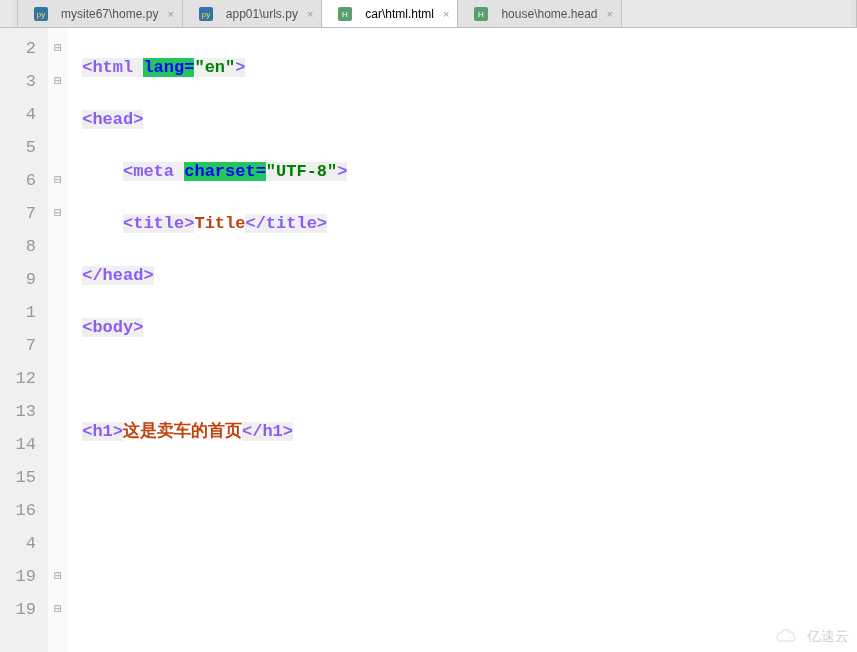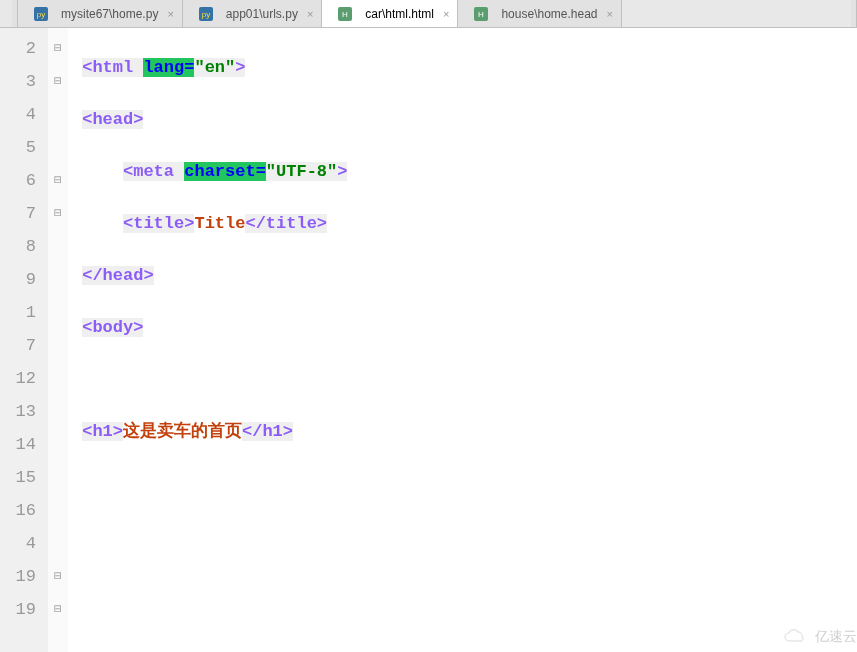--- a/index.html
+++ b/index.html
@@ -91,21 +91,21 @@
     height: 33px;
     line-height: 33px;
     padding-left: 4px;
   }
   .tag { color: #8b5cf6; font-weight: bold; background:#efefef;}
   .attr { color: #0000ff; font-weight: bold; background:#22c55e;}
   .attv { color: #008000; font-weight: bold; background:#efefef;}
   .txt { color: #c2410c; font-weight: bold; }
   .watermark {
     position: absolute;
-    right: 0;
+    right: 8px;
     bottom: 6px;
     color: #cfcfcf;
     font-family: Arial, sans-serif;
     font-size: 14px;
     display:flex;
     align-items:center;
     gap:4px;
   }
   .watermark svg { opacity:0.5; }
   .sliver {

